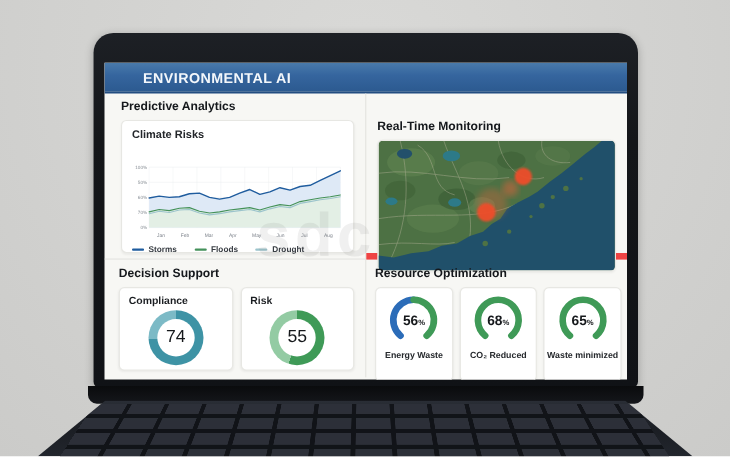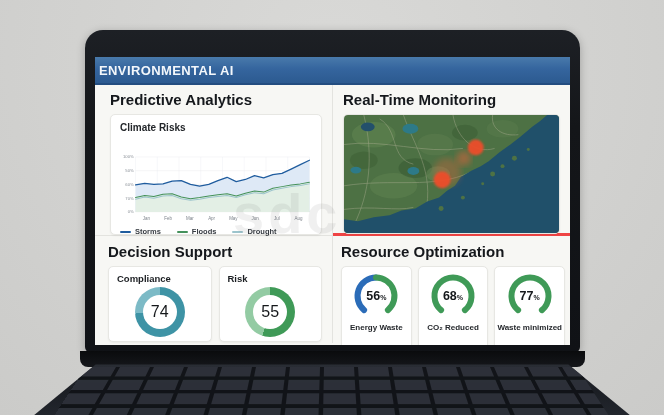--- a/index.html
+++ b/index.html
@@ -22,31 +22,31 @@
     background-color:#101216;
     background-image:
       repeating-linear-gradient(to bottom, rgba(16,18,22,0) 0 15px, #101216 15px 20px),
       repeating-linear-gradient(to right, #2d3139 0 30px, #101216 30px 34px);
     transform:perspective(480px) rotateX(52deg); transform-origin:50% 0; opacity:.92; }
 
   
   .screen { position:absolute; left:10px; top:27px; width:475px; height:288px;
     background:#f7f7f4; overflow:hidden; }
   .appbar { height:28px; background:linear-gradient(180deg,#497aab 0%,#35659e 45%,#2c5a90 100%);
-    border-bottom:2px solid #234d80; display:flex; align-items:center; padding-left:4px; }
+    border-bottom:2px solid #234d80; display:flex; align-items:center; padding-left:35px; }
   .appbar span { color:#f3f7fb; font-size:13px; font-weight:700; letter-spacing:.4px; }
 
   .dash { position:relative; height:258px; display:grid;
     grid-template-columns:238px 237px; grid-template-rows:151px 107px; }
   .quad { position:relative; }
   .q-tl { padding:6px 10px 0 15px; border-right:1px solid #e3e3df; border-bottom:1px solid #e3e3df; }
-  .q-tr { padding:6px 10px 0 10px; border-bottom:3px solid #ef4444; }
+  .q-tr { padding:24px 10px 0 10px; border-bottom:6px solid #ef4444; }
   .q-bl { padding:7px 10px 0 13px; border-right:1px solid #e3e3df; }
   .q-br { padding:7px 5px 0 8px; }
-  .quad h2 { font-size:15px; font-weight:700; color:#15181c; margin-bottom:6px; }
+  .quad h2 { font-size:11px; font-weight:700; color:#15181c; margin-bottom:6px; }
 
   .card { background:#ffffff; border:1px solid #e7e7e3; border-radius:5px;
     box-shadow:0 1px 2px rgba(0,0,0,.05); }
 
   
   .chart-card { width:212px; height:121px; padding:7px 9px 3px 9px; }
   .chart-card h3 { font-size:10px; font-weight:700; color:#23262a; margin-bottom:18px; }
   .chart-card svg { display:block; width:194px; height:76px; }
   .legend { display:flex; justify-content:flex-start; gap:16px; align-items:center; margin-top:0px; }
   .leg-item { display:flex; align-items:center; gap:4px; font-size:7.5px; font-weight:700; color:#363b41; }
@@ -240,21 +240,21 @@
                   </svg>
                 <div class="gauge-val"><span>68</span><span class="sfx">%</span></div>
               </div>
               <div class="lbl">CO₂ Reduced</div>
             </div>
             <div class="card r-card">
               <div class="gauge-wrap">
                 <svg class="gauge" viewBox="0 0 52 48">
                     <path d="M14.11,37.17 A18.5,18.5 0 1 1 37.89,37.17" stroke="#3f9a57" stroke-width="6" stroke-linecap="round" fill="none"></path>
                   </svg>
-                <div class="gauge-val"><span>77</span><span class="sfx">%</span></div>
+                <div class="gauge-val"><span>65</span><span class="sfx">%</span></div>
               </div>
               <div class="lbl">Waste minimized</div>
             </div>
           </div>
         </section>
 
         <div class="watermark">sdc</div>
       </div>
     </div>
   </div>

